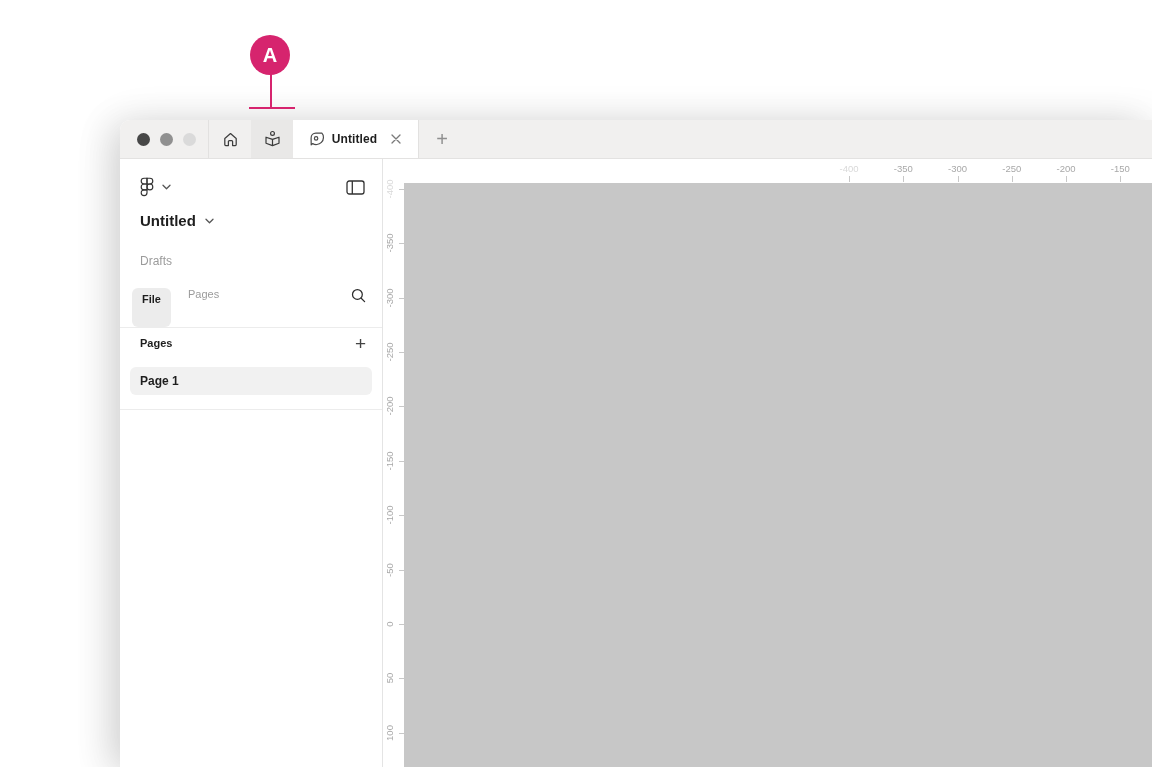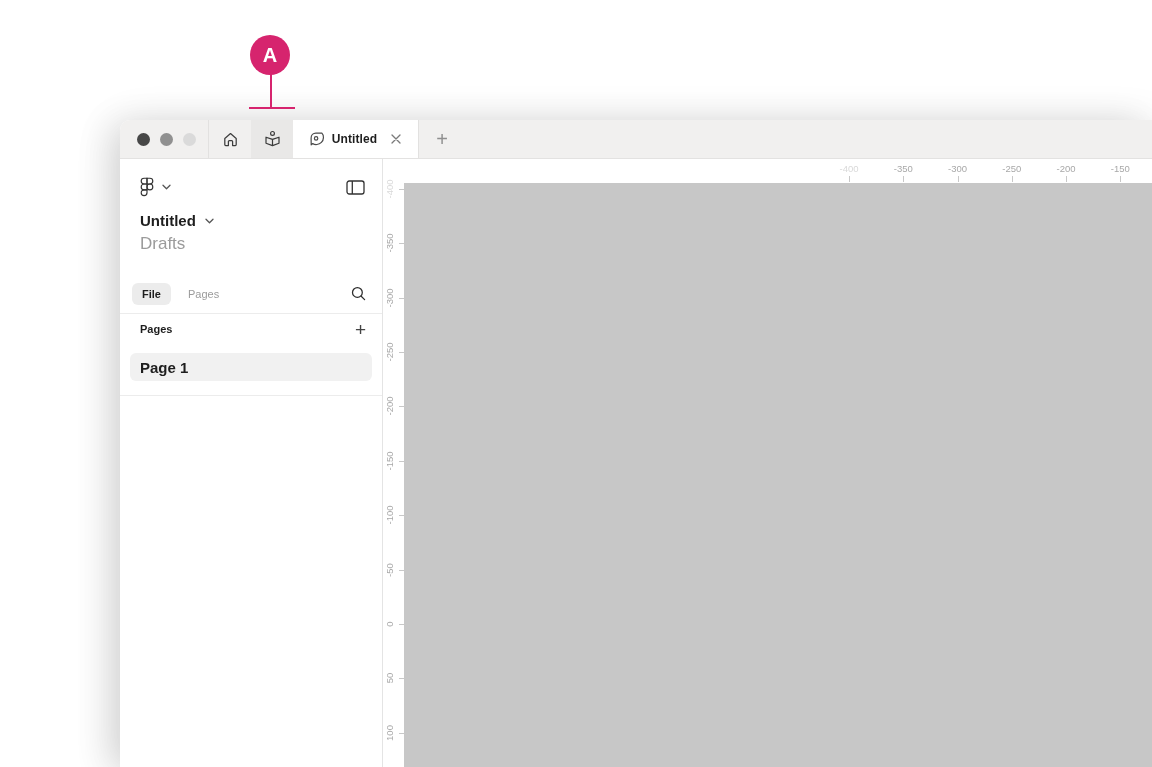--- a/index.html
+++ b/index.html
@@ -35,33 +35,33 @@
   .tab-rest{flex:1;}
 
   
   .main{display:flex;height:608px;}
   .sidebar{width:263px;background:#fff;border-right:1px solid #e4e4e4;box-sizing:border-box;
            flex-shrink:0;}
   .sb-row1{display:flex;align-items:center;padding:16px 17px 0 20px;height:24px;}
   .sb-row1 .spacer{flex:1;}
   .sb-title-row{display:flex;align-items:center;gap:9px;padding:13px 20px 0;}
   .sb-title{font-size:15px;font-weight:700;color:#1e1e1e;}
-  .sb-drafts{padding:5px 20px 0;font-size:17px;color:#9b9b9b;}
-  .sb-tabs{margin-top:20px;height:40px;display:flex;align-items:center;gap:17px;
+  .sb-drafts{padding:5px 20px 0;font-size:12px;color:#9b9b9b;margin-top:20px;}
+  .sb-tabs{margin-top:20px;height:40px;display:flex;gap:17px;
            padding:0 16px 0 12px;border-bottom:1px solid #ececec;box-sizing:border-box;}
   .pill-file{background:#ececec;border-radius:6px;padding:5px 10px;font-size:11px;font-weight:700;color:#1e1e1e;}
   .tab-assets{font-size:11px;font-weight:500;color:#9b9b9b;}
   .sb-tabs .spacer{flex:1;}
   .sb-pages-header{height:30px;display:flex;align-items:center;
                    padding:0 16px 0 20px;}
   .sb-pages-header .label{font-size:11px;font-weight:700;color:#1e1e1e;flex:1;}
   .add-page{font-size:19px;font-weight:300;color:#444;line-height:1;}
   .page-row{margin:9px 10px 0;height:28px;background:#f1f1f1;border-radius:6px;
             display:flex;align-items:center;padding-left:10px;}
-  .page-row .label{font-size:15px;font-weight:700;color:#1e1e1e;}
+  .page-row .label{font-size:12px;font-weight:700;color:#1e1e1e;}
   .sb-div{margin-top:14px;border-bottom:1px solid #ececec;}
   .sb-layers{padding:13px 20px;font-size:11px;font-weight:700;color:#1e1e1e;}
 
   
   .canvas-area{position:relative;flex:1;background:#fff;}
   .vruler{position:absolute;left:0;top:0;bottom:0;width:21px;background:#fff;overflow:hidden;}
   .hruler{position:absolute;left:21px;top:0;right:0;height:24px;background:#fff;overflow:hidden;}
   .canvas{position:absolute;left:21px;top:24px;right:0;bottom:0;}
   .hlabel{position:absolute;top:4px;width:44px;margin-left:-22px;text-align:center;
           font-size:9.5px;color:#a8a8a8;}

